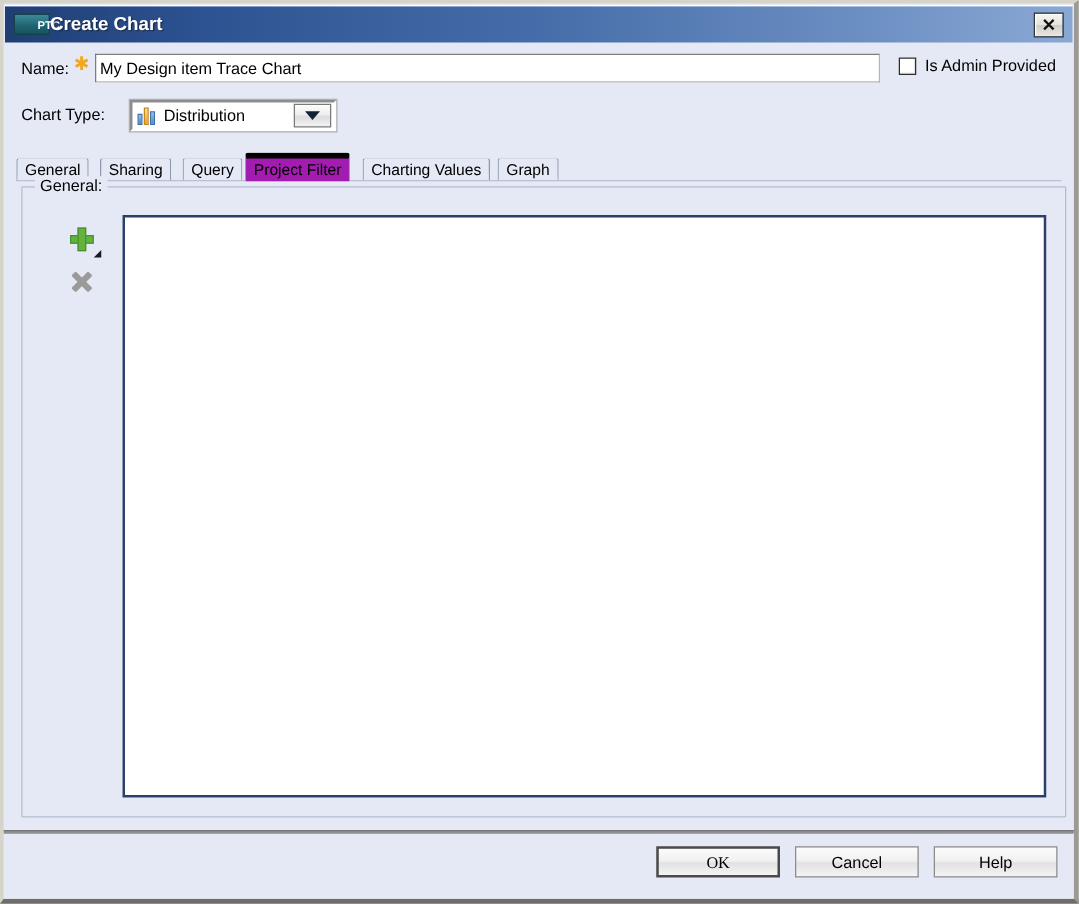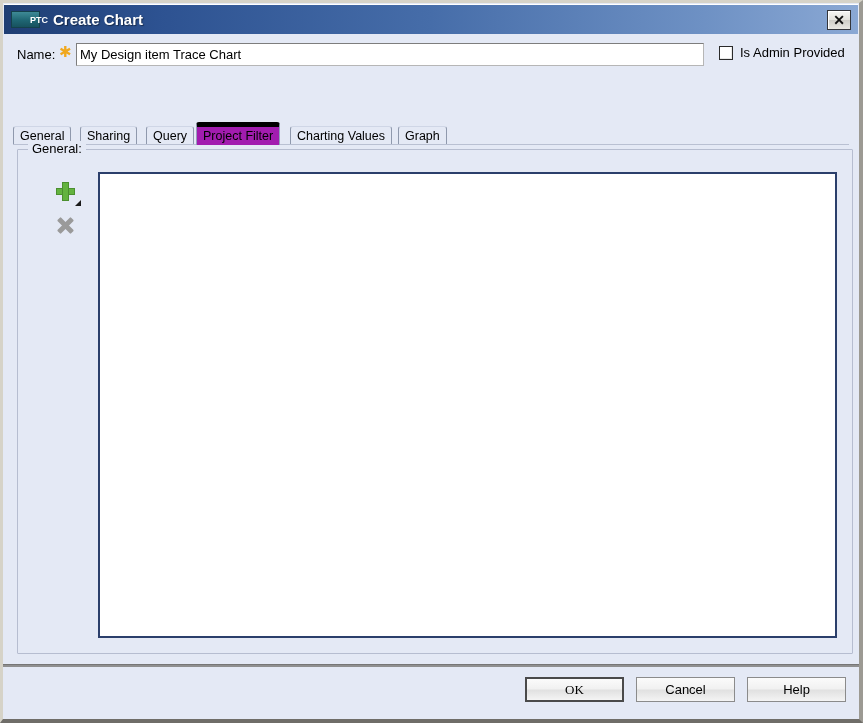--- a/index.html
+++ b/index.html
@@ -69,21 +69,21 @@
     letter-spacing: 0px;
     border: 1px solid #15414b;
     box-sizing: border-box;
     flex: 0 0 auto;
     padding-left: 27px;
   }
   #window-title {
     color: #ffffff;
     font-size: 15px;
     font-weight: bold;
-    margin-left: 13px;
+    margin-left: 0;
     white-space: nowrap;
     text-shadow: 1px 1px 1px rgba(0,0,0,0.45);
   }
   #close-button {
     flex: 0 0 auto;
     width: 24px;
     height: 20px;
     margin-right: 7px;
     background: linear-gradient(to bottom, #f6f6f4 0%, #e4e3de 48%, #cfcec8 52%, #e9e8e3 100%);
     border: 1px solid #33353b;
@@ -428,20 +428,36 @@
     <div id="name-row">
       <span id="name-label">Name:</span>
       <span id="required-star">✱</span>
       <input id="name-input" type="text" value="My Design item Trace Chart" style="">
       <div id="admin-checkbox-wrap">
         <span class="wincheck"></span>
         <span id="admin-label">Is Admin Provided</span>
       </div>
     </div>
 
+    <div id="charttype-row">
+      <span id="charttype-label">Chart Type:</span>
+      <div id="charttype-combo">
+        <div id="charttype-combo-inner">
+          <span class="barchart-icon">
+            <i class="bc1"></i>
+              <i class="bc2"></i>
+              <i class="bc3"></i>
+          </span>
+          <span id="charttype-value">Distribution</span>
+        </div>
+        <div id="charttype-arrow">
+          <span class="tri-down"></span>
+        </div>
+      </div>
+    </div>
 
     <div id="tabstrip">
       <div class="tab" style="left:0px;">General</div>
       <div class="tab" style="left:67px;">Sharing</div>
       <div class="tab" style="left:133px;">Query</div>
       <div class="tab selected" style="left:183px;">Project Filter</div>
       <div class="tab" style="left:277px;">Charting Values</div>
       <div class="tab" style="left:385px;">Graph</div>
     </div>
     <div id="tab-underline"></div>

